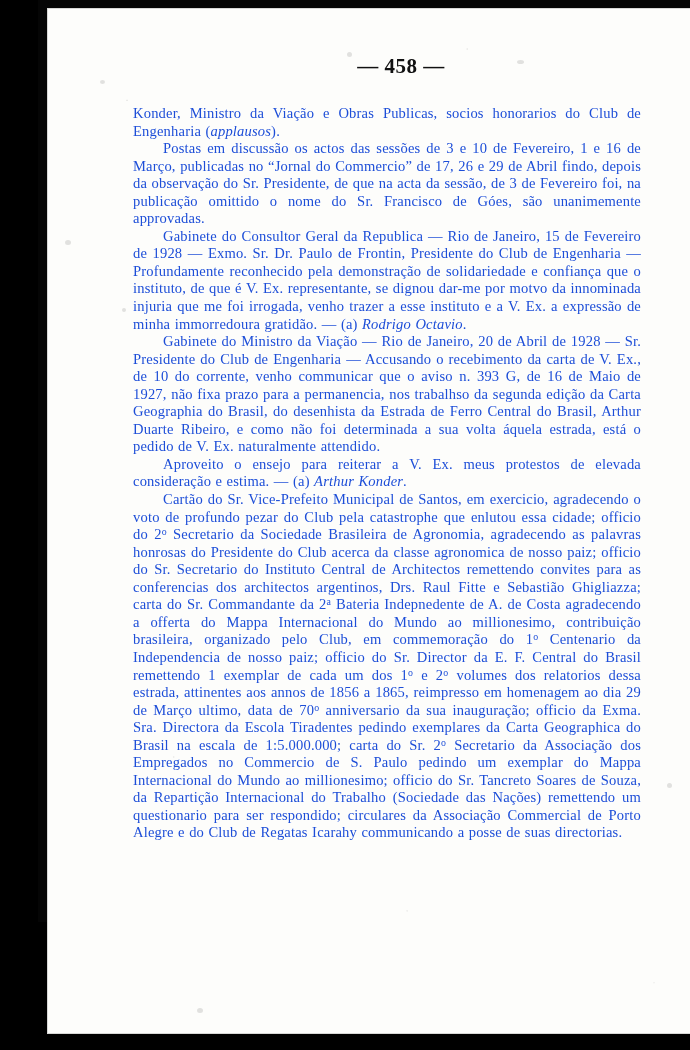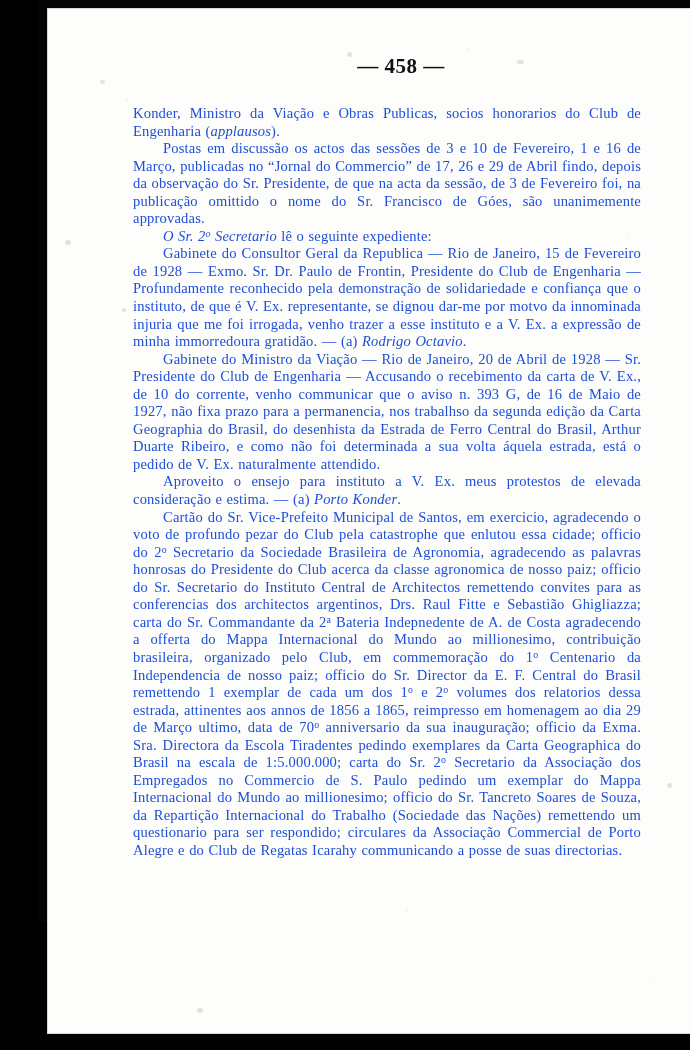--- a/index.html
+++ b/index.html
@@ -124,22 +124,21 @@
     <span class="smudge" style="left:150px;top:1000px;width:6px;  height:5px;"></span>
     <span class="smudge" style="left:620px;top:775px; width:5px;  height:5px;"></span>
 
     <div id="page-body">
 
       <div class="folio">— 458 —</div>
 
       <div class="body-text" id="text-column">
           <p class="para noindent"><span>Konder, Ministro da Viação e Obras Publicas, socios honorarios do Club de Engenharia (</span><em class="ital">applausos</em><span>).</span></p>
           <p class="para"><span>Postas em discussão os actos das sessões de 3 e 10 de Fevereiro, 1 e 16 de Março, publicadas no “Jornal do Commercio” de 17, 26 e 29 de Abril findo, depois da observação do Sr. Presidente, de que na acta da sessão, de 3 de Fevereiro foi, na publicação omittido o nome do Sr. Francisco de Góes, são unanimemente approvadas.</span></p>
-          <p class="para"><em class="ital">O Sr. 2</em><sup class="ord" style="font-style: italic;">o</sup><em class="ital"> Secretario</em><span> lê o seguinte expediente:</span></p>
           <p class="para"><span>Gabinete do Consultor Geral da Republica — Rio de Janeiro, 15 de Fevereiro de 1928 — Exmo. Sr. Dr. Paulo de Frontin, Presidente do Club de Engenharia — Profundamente reconhecido pela demonstração de solidariedade e confiança que o instituto, de que é V. Ex. representante, se dignou dar-me por motvo da innominada injuria que me foi irrogada, venho trazer a esse instituto e a V. Ex. a expressão de minha immorredoura gratidão. — (a) </span><em class="ital">Rodrigo Octavio</em><span>.</span></p>
           <p class="para"><span>Gabinete do Ministro da Viação — Rio de Janeiro, 20 de Abril de 1928 — Sr. Presidente do Club de Engenharia — Accusando o recebimento da carta de V. Ex., de 10 do corrente, venho communicar que o aviso n. 393 G, de 16 de Maio de 1927, não fixa prazo para a permanencia, nos trabalhso da segunda edição da Carta Geographia do Brasil, do desenhista da Estrada de Ferro Central do Brasil, Arthur Duarte Ribeiro, e como não foi determinada a sua volta áquela estrada, está o pedido de V. Ex. naturalmente attendido.</span></p>
-          <p class="para"><span>Aproveito o ensejo para instituto a V. Ex. meus protestos de elevada consideração e estima. — (a) </span><em class="ital">Porto Konder</em><span>.</span></p>
+          <p class="para"><span>Aproveito o ensejo para reiterar a V. Ex. meus protestos de elevada consideração e estima. — (a) </span><em class="ital">Arthur Konder</em><span>.</span></p>
           <p class="para"><span>Cartão do Sr. Vice-Prefeito Municipal de Santos, em exercicio, agradecendo o voto de profundo pezar do Club pela catastrophe que enlutou essa cidade; officio do 2</span><sup class="ord">o</sup><span> Secretario da Sociedade Brasileira de Agronomia, agradecendo as palavras honrosas do Presidente do Club acerca da classe agronomica de nosso paiz; officio do Sr. Secretario do Instituto Central de Architectos remettendo convites para as conferencias dos architectos argentinos, Drs. Raul Fitte e Sebastião Ghigliazza; carta do Sr. Commandante da 2</span><sup class="ord">a</sup><span> Bateria Indepnedente de A. de Costa agradecendo a offerta do Mappa Internacional do Mundo ao millionesimo, contribuição brasileira, organizado pelo Club, em commemoração do 1</span><sup class="ord">o</sup><span> Centenario da Independencia de nosso paiz; officio do Sr. Director da E. F. Central do Brasil remettendo 1 exemplar de cada um dos 1</span><sup class="ord">o</sup><span> e 2</span><sup class="ord">o</sup><span> volumes dos relatorios dessa estrada, attinentes aos annos de 1856 a 1865, reimpresso em homenagem ao dia 29 de Março ultimo, data de 70</span><sup class="ord">o</sup><span> anniversario da sua inauguração; officio da Exma. Sra. Directora da Escola Tiradentes pedindo exemplares da Carta Geographica do Brasil na escala de 1:5.000.000; carta do Sr. 2</span><sup class="ord">o</sup><span> Secretario da Associação dos Empregados no Commercio de S. Paulo pedindo um exemplar do Mappa Internacional do Mundo ao millionesimo; officio do Sr. Tancreto Soares de Souza, da Repartição Internacional do Trabalho (Sociedade das Nações) remettendo um questionario para ser respondido; circulares da Associação Commercial de Porto Alegre e do Club de Regatas Icarahy communicando a posse de suas directorias.</span></p>
         </div>
 
     </div>
   </div>
 </div>
 
 </body></html>

